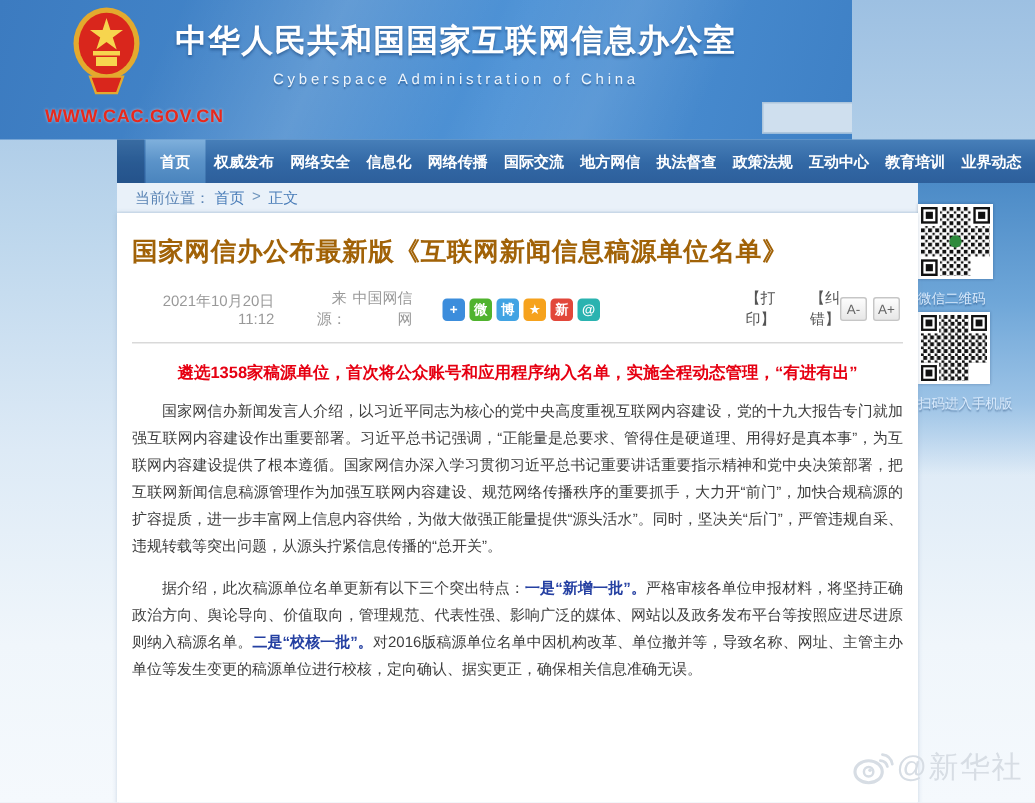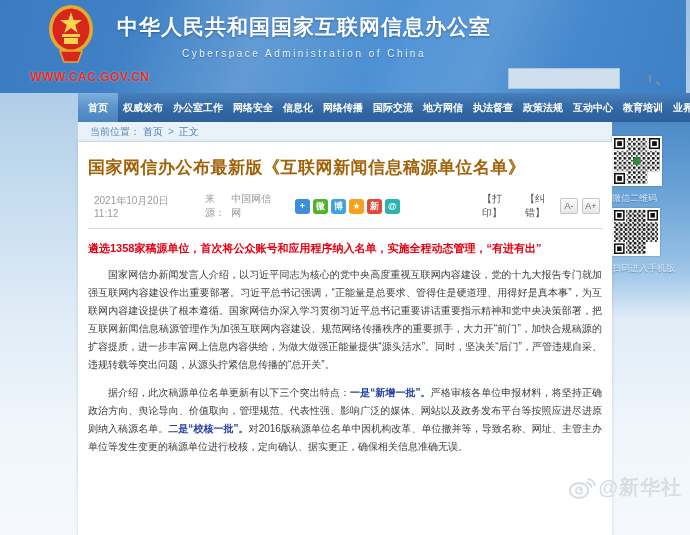--- a/index.html
+++ b/index.html
@@ -3,21 +3,21 @@
 <meta charset="utf-8">
 <style>
   * { margin:0; padding:0; box-sizing:border-box; }
   html,body { background:#e7eef5; }
   .page {
     position:relative; width:690px; height:535px; overflow:hidden;
     font-family:"Liberation Sans","DejaVu Sans",sans-serif;
     background:linear-gradient(180deg,#9dc0e2 0px,#bcd6ec 150px,#ddeaf6 300px,#f0f6fb 430px,#f5f9fd 535px);
   }
   
-  .banner { position:absolute; left:0; top:0; width:686px; height:93px;
+  .banner { position:absolute; left:0; top:0; width:568px; height:93px;
     background:linear-gradient(105deg,#3c7bc0 0%,#4487cb 35%,#4f93d6 60%,#3e80c5 100%); overflow:hidden; }
   .banner .streak { position:absolute; left:0; top:0; width:100%; height:100%;
     background:linear-gradient(115deg,transparent 20%,rgba(255,255,255,.16) 38%,transparent 55%,rgba(255,255,255,.10) 70%,transparent 82%); }
   .emblem { position:absolute; left:48px; top:4px; width:46px; height:60px; }
   .btitle { position:absolute; left:104px; top:13px; width:400px; text-align:center;
     font-size:21px; font-weight:bold; color:#fff; letter-spacing:1px; text-shadow:0 1px 2px rgba(0,40,90,.45); white-space:nowrap; }
   .bsub { position:absolute; left:104px; top:48px; width:400px; text-align:center;
     font-size:10px; color:#eef5fc; letter-spacing:2.5px; text-shadow:0 1px 1px rgba(0,40,90,.4); }
   .burl { position:absolute; left:30px; top:70px; font-size:12px; font-weight:bold; color:#e8281c;
     letter-spacing:.5px; text-shadow:0 0 2px rgba(255,255,255,.55); }
@@ -47,40 +47,40 @@
     background:linear-gradient(180deg,#4c8bc7 0%,#6ea6d8 40%,#9cc3e6 75%,rgba(190,216,238,0) 100%); }
   .qrfig { position:absolute; width:78px; text-align:left; }
   .qrfig svg { background:#fff; padding:2px; box-shadow:0 0 2px rgba(0,30,70,.3); }
   .qrfig .cap { display:block; margin-top:2px; font-size:9px; color:#d9eafc; text-shadow:0 1px 1px rgba(0,40,90,.4); }
   .qr1 { left:612px; top:136px; }
   .qr2 { left:612px; top:208px; }
   
   .card { position:absolute; left:78px; top:142px; width:534px; height:500px; background:#fff;
     padding:0 10px; box-shadow:0 0 3px rgba(120,150,180,.35); }
   .atitle { margin-top:14px; font-size:17px; font-weight:bold; color:#a16207; letter-spacing:.5px; }
-  .meta { display:flex; align-items:center; margin-top:13px; font-size:10px; color:#999; }
+  .meta { display:flex; align-items:center; margin-top:13px; font-size:10px; color:#999;text-align:right; }
   .meta .src-label,.meta .src { color:#999; }
   .meta .date { margin-left:6px; }
   .meta .src-label { margin-left:22px; }
   .icons { display:flex; gap:3px; margin-left:20px; }
   .sico { width:15px; height:15px; border-radius:3px; color:#fff; font-size:9px; font-weight:bold;
     display:flex; align-items:center; justify-content:center; cursor:pointer; }
   .meta .act { color:#555; cursor:pointer; }
   .meta .print { margin-left:82px; }
   .meta .correct { margin-left:8px; }
   .fgroup { margin-left:auto; display:flex; gap:4px; margin-right:2px; }
   .fbtn { width:18px; height:16px; border:1px solid #c6c6c6; background:linear-gradient(180deg,#fdfdfd,#e7e7e7);
     font-size:9px; color:#666; display:flex; align-items:center; justify-content:center; cursor:pointer; border-radius:2px; }
   .mdiv { border-bottom:1px solid #d9d9d9; margin-top:8px; }
-  .lead { margin-top:12px; text-align:left; font-size:11px; font-weight:bold; color:#e60012; }
+  .lead { margin-top:12px; text-align:center; font-size:11px; font-weight:bold; color:#e60012; }
   .body-p { margin-top:10px; font-size:10px; line-height:18px; color:#3d3d3d; text-align:justify; text-indent:2em; }
   .body-p .em { color:#2540a2; font-weight:bold; }
   
-  .wm { position:absolute; right:8px; top:473px; display:flex; align-items:center; gap:2px;
-    color:#d7dde4; font-size:20px; font-weight:bold; letter-spacing:1px;justify-content:space-between; }
+  .wm { position:absolute; right:8px; top:497px; display:flex; align-items:center; gap:2px;
+    color:#d7dde4; font-size:20px; font-weight:normal; letter-spacing:1px;justify-content:space-between; }
 </style>
 </head>
 <body>
 
 <div class="page">
 
   <div class="banner">
     <div class="streak"></div>
     <svg class="emblem" viewBox="0 0 46 60">
       <ellipse cx="23" cy="25" rx="22" ry="24" fill="#e3aa2e"></ellipse>
@@ -96,21 +96,20 @@
     <div class="searchbox">
       <input placeholder="请输入检索关键词" style="">
       <span class="mag"></span>
     </div>
   </div>
 
   <nav class="nav">
     <span class="nav-lead"></span>
     <a href="#" class="active">首页</a>
     <a href="#">权威发布</a>
-    <a href="#">办公室工作</a>
     <a href="#">网络安全</a>
     <a href="#">信息化</a>
     <a href="#">网络传播</a>
     <a href="#">国际交流</a>
     <a href="#">地方网信</a>
     <a href="#">执法督查</a>
     <a href="#">政策法规</a>
     <a href="#">互动中心</a>
     <a href="#">教育培训</a>
     <a href="#">业界动态</a>

